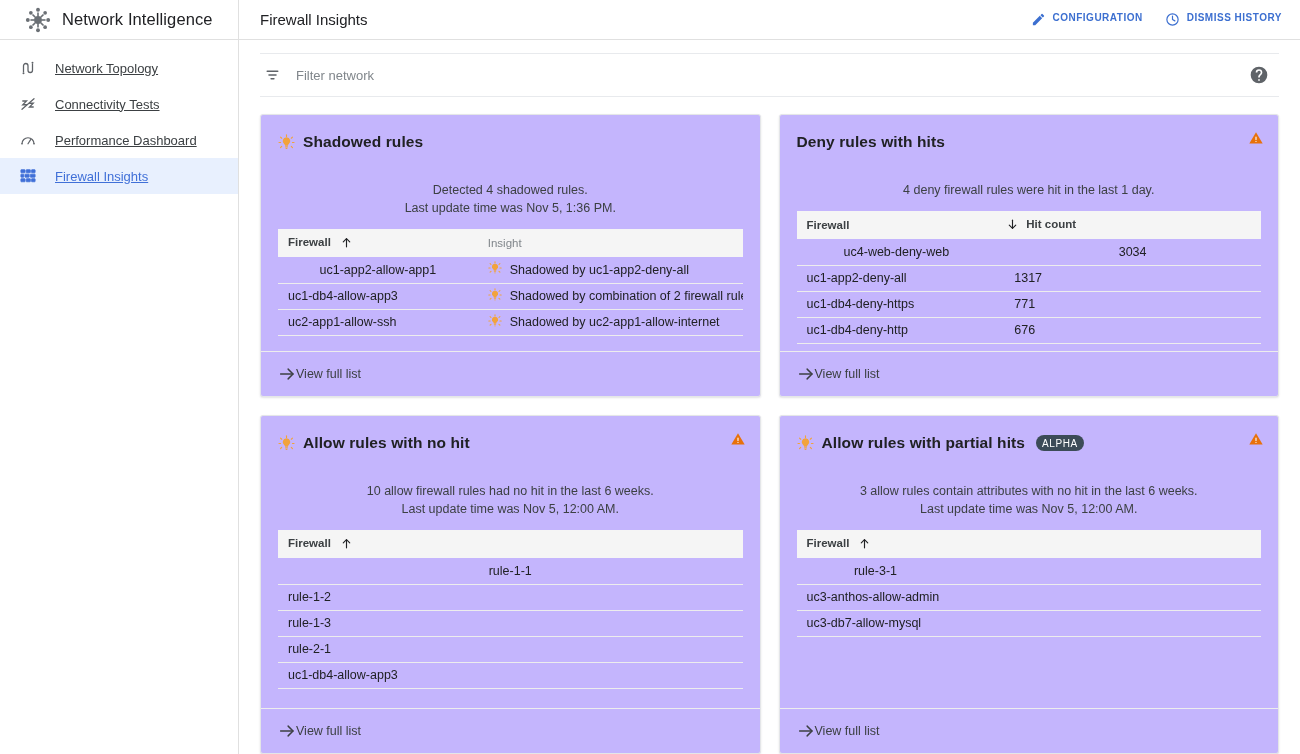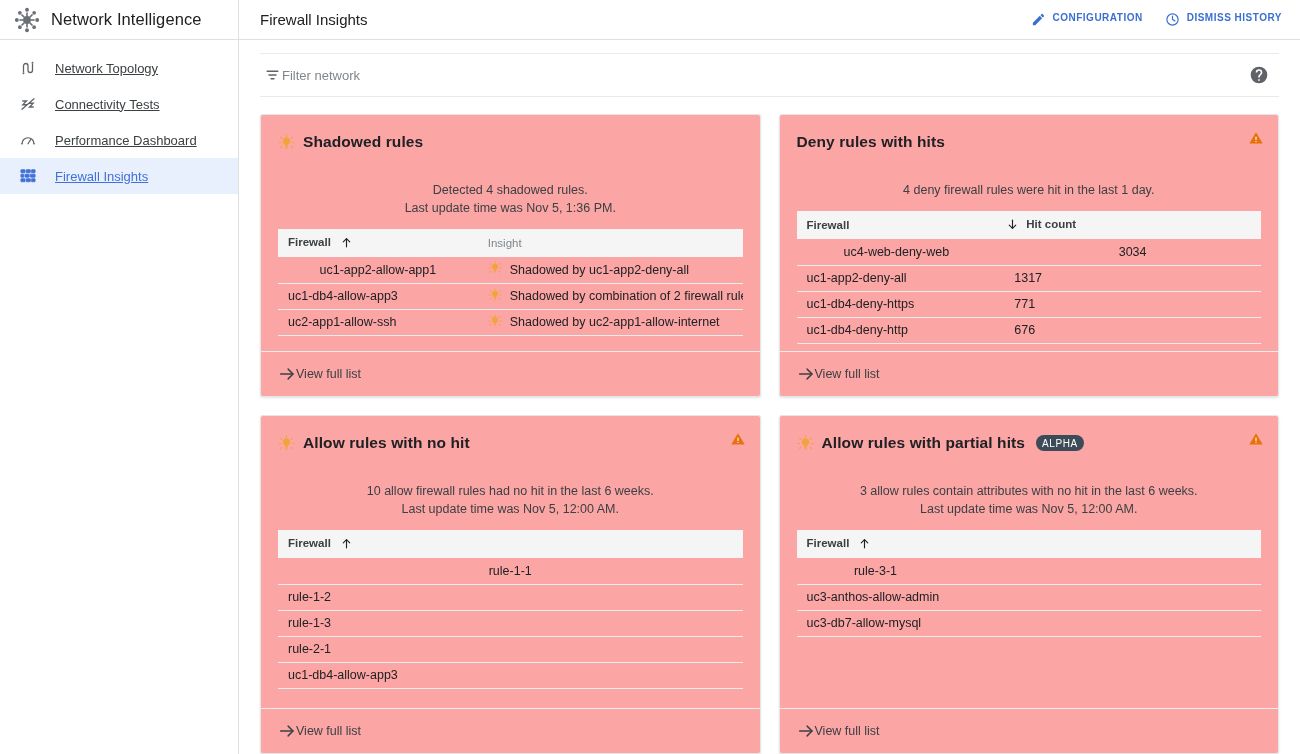--- a/index.html
+++ b/index.html
@@ -15,21 +15,21 @@
   
   .topbar {
     height: 40px; min-height: 40px;
     display: flex; align-items: center;
     border-bottom: 1px solid #e0e0e0;
     background: #fff;
   }
   .brand {
     width: 239px; min-width: 239px; height: 40px;
     display: flex; align-items: center; gap: 11px;
-    padding-left: 14px;
+    padding-left: 25px;
     border-right: 1px solid #e0e0e0;
   }
   .brand-logo { width: 26px; height: 26px; display: block; flex: 0 0 auto; }
   .brand-title { font-size: 16.5px; color: #202124; letter-spacing: .1px; }
 
   .topbar-right-wrap {
     flex: 1; height: 40px;
     display: flex; align-items: center;
     padding: 0 18px 0 21px;
   }
@@ -69,21 +69,21 @@
     background: #fff;
     display: flex; flex-direction: column;
     overflow: hidden;
   }
   .filter-wrap { padding: 13px 21px 0 21px; }
   .filter-bar {
     height: 44px;
     border-top: 1px solid #e8eaed;
     border-bottom: 1px solid #e8eaed;
     display: flex; align-items: center;
-    gap: 0;
+    gap: 14px;
     padding: 0 4px 0 2px;
   }
   .filter-icon { width: 20px; height: 20px; display: flex; align-items: center; justify-content: center; flex: 0 0 auto; }
   .filter-input {
     border: 0; outline: 0; background: transparent;
     font-family: "Liberation Sans", sans-serif;
     font-size: 13px; color: #5f6368; flex: 1; height: 30px;
   }
   .filter-input::placeholder { color: #80868b; }
   .help-icon { width: 20px; height: 20px; margin-right: 6px; cursor: pointer; flex: 0 0 auto; }
@@ -91,21 +91,21 @@
   
   .cards {
     flex: 1; min-height: 0;
     display: grid;
     grid-template-columns: 1fr 1fr;
     grid-template-rows: 283px 1fr;
     gap: 18px;
     padding: 17px 21px 0 21px;
   }
   .card {
-    background: #fca5a5;
+    background: #c4b5fd;
     border: 1px solid #e4e6e8;
     border-radius: 3px;
     box-shadow: 0 1px 2px rgba(60,64,67,.15);
     display: flex; flex-direction: column;
     overflow: hidden;
     position: relative;
   }
   .card-body { padding: 18px 17px 0 17px; flex: 1; min-height: 0; }
   .card-title-row { display: flex; align-items: center; gap: 8px; }
   .bulb { width: 17px; height: 17px; flex: 0 0 auto; display: block; }

